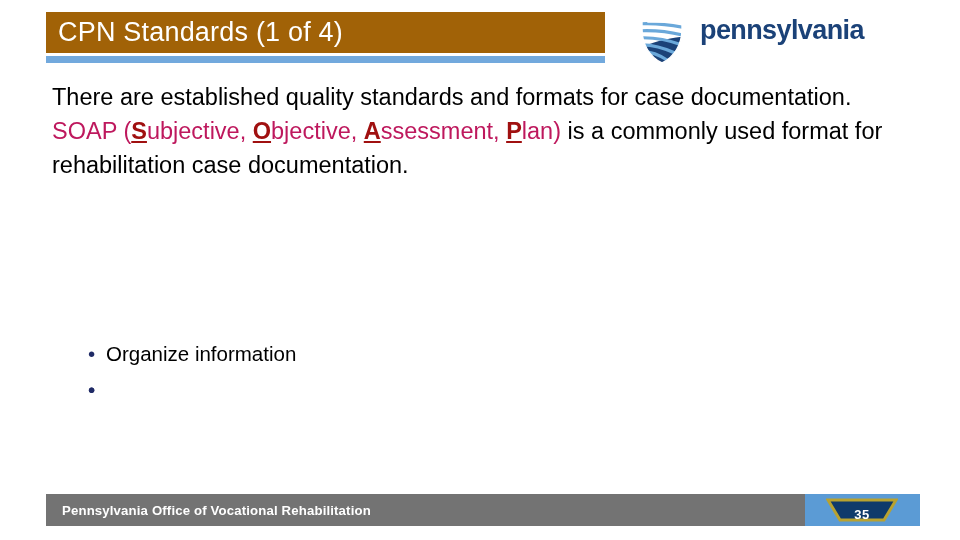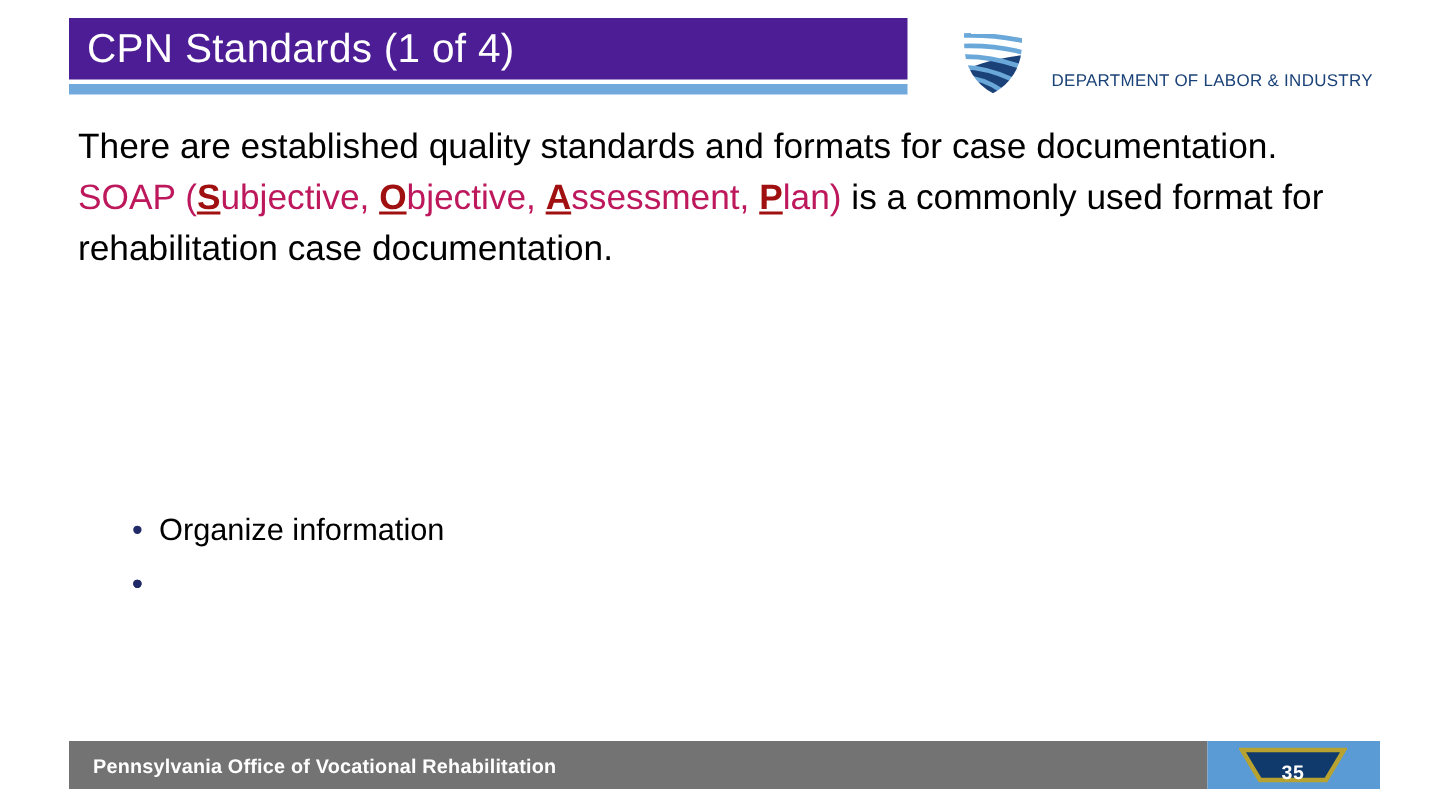--- a/index.html
+++ b/index.html
@@ -16,21 +16,21 @@
     color: #000000;
   }
 
   
   #title-bar {
     position: absolute;
     left: 46px;
     top: 12px;
     width: 559px;
     height: 41px;
-    background: #4c1d95;
+    background: #a16207;
     display: flex;
     align-items: center;
   }
   #title-text {
     color: #ffffff;
     font-size: 27px;
     font-weight: 400;
     letter-spacing: 0.2px;
     padding-left: 12px;
     white-space: nowrap;
@@ -219,21 +219,21 @@
           <path d="M8,16 C22,15 40,16 58,21"></path>
           <path d="M8,23 C22,22 38,24 54,30"></path>
           <path d="M9,30 C22,29 34,32 47,38"></path>
           <path d="M12,37 C22,36 30,39 39,45"></path>
         </g>
       </g>
       <path d="M14,2 L20,2 L20,7 L48,7 L48,2 L54,2 L54,14 C54,30 46,42 34,48 C22,42 14,30 14,14 Z" fill="none" stroke="#ffffff" stroke-width="1.4"></path>
     </svg>
   </div>
   <div id="logo-wordmark">
-    <div id="logo-sub">DEPARTMENT OF LABOR &amp; INDUSTRY</div>
+    <div id="logo-name">pennsylvania</div>
   </div>
 </div>
 
 <div id="body-content">
   <p class="para" id="para-intro"><span>There are established quality standards and formats for case documentation. </span><span class="soap-red">SOAP</span><span class="soap-red"> (</span><span class="soap-initial">S</span><span class="soap-red">ubjective, </span><span class="soap-initial">O</span><span class="soap-red">bjective, </span><span class="soap-initial">A</span><span class="soap-red">ssessment, </span><span class="soap-initial">P</span><span class="soap-red">lan)</span><span> is a commonly used format for rehabilitation case documentation.</span></p>
 
 </div>
 
 <ul id="bullet-list">
   <li><span class="bullet-dot">•</span><span>Organize information</span></li>

